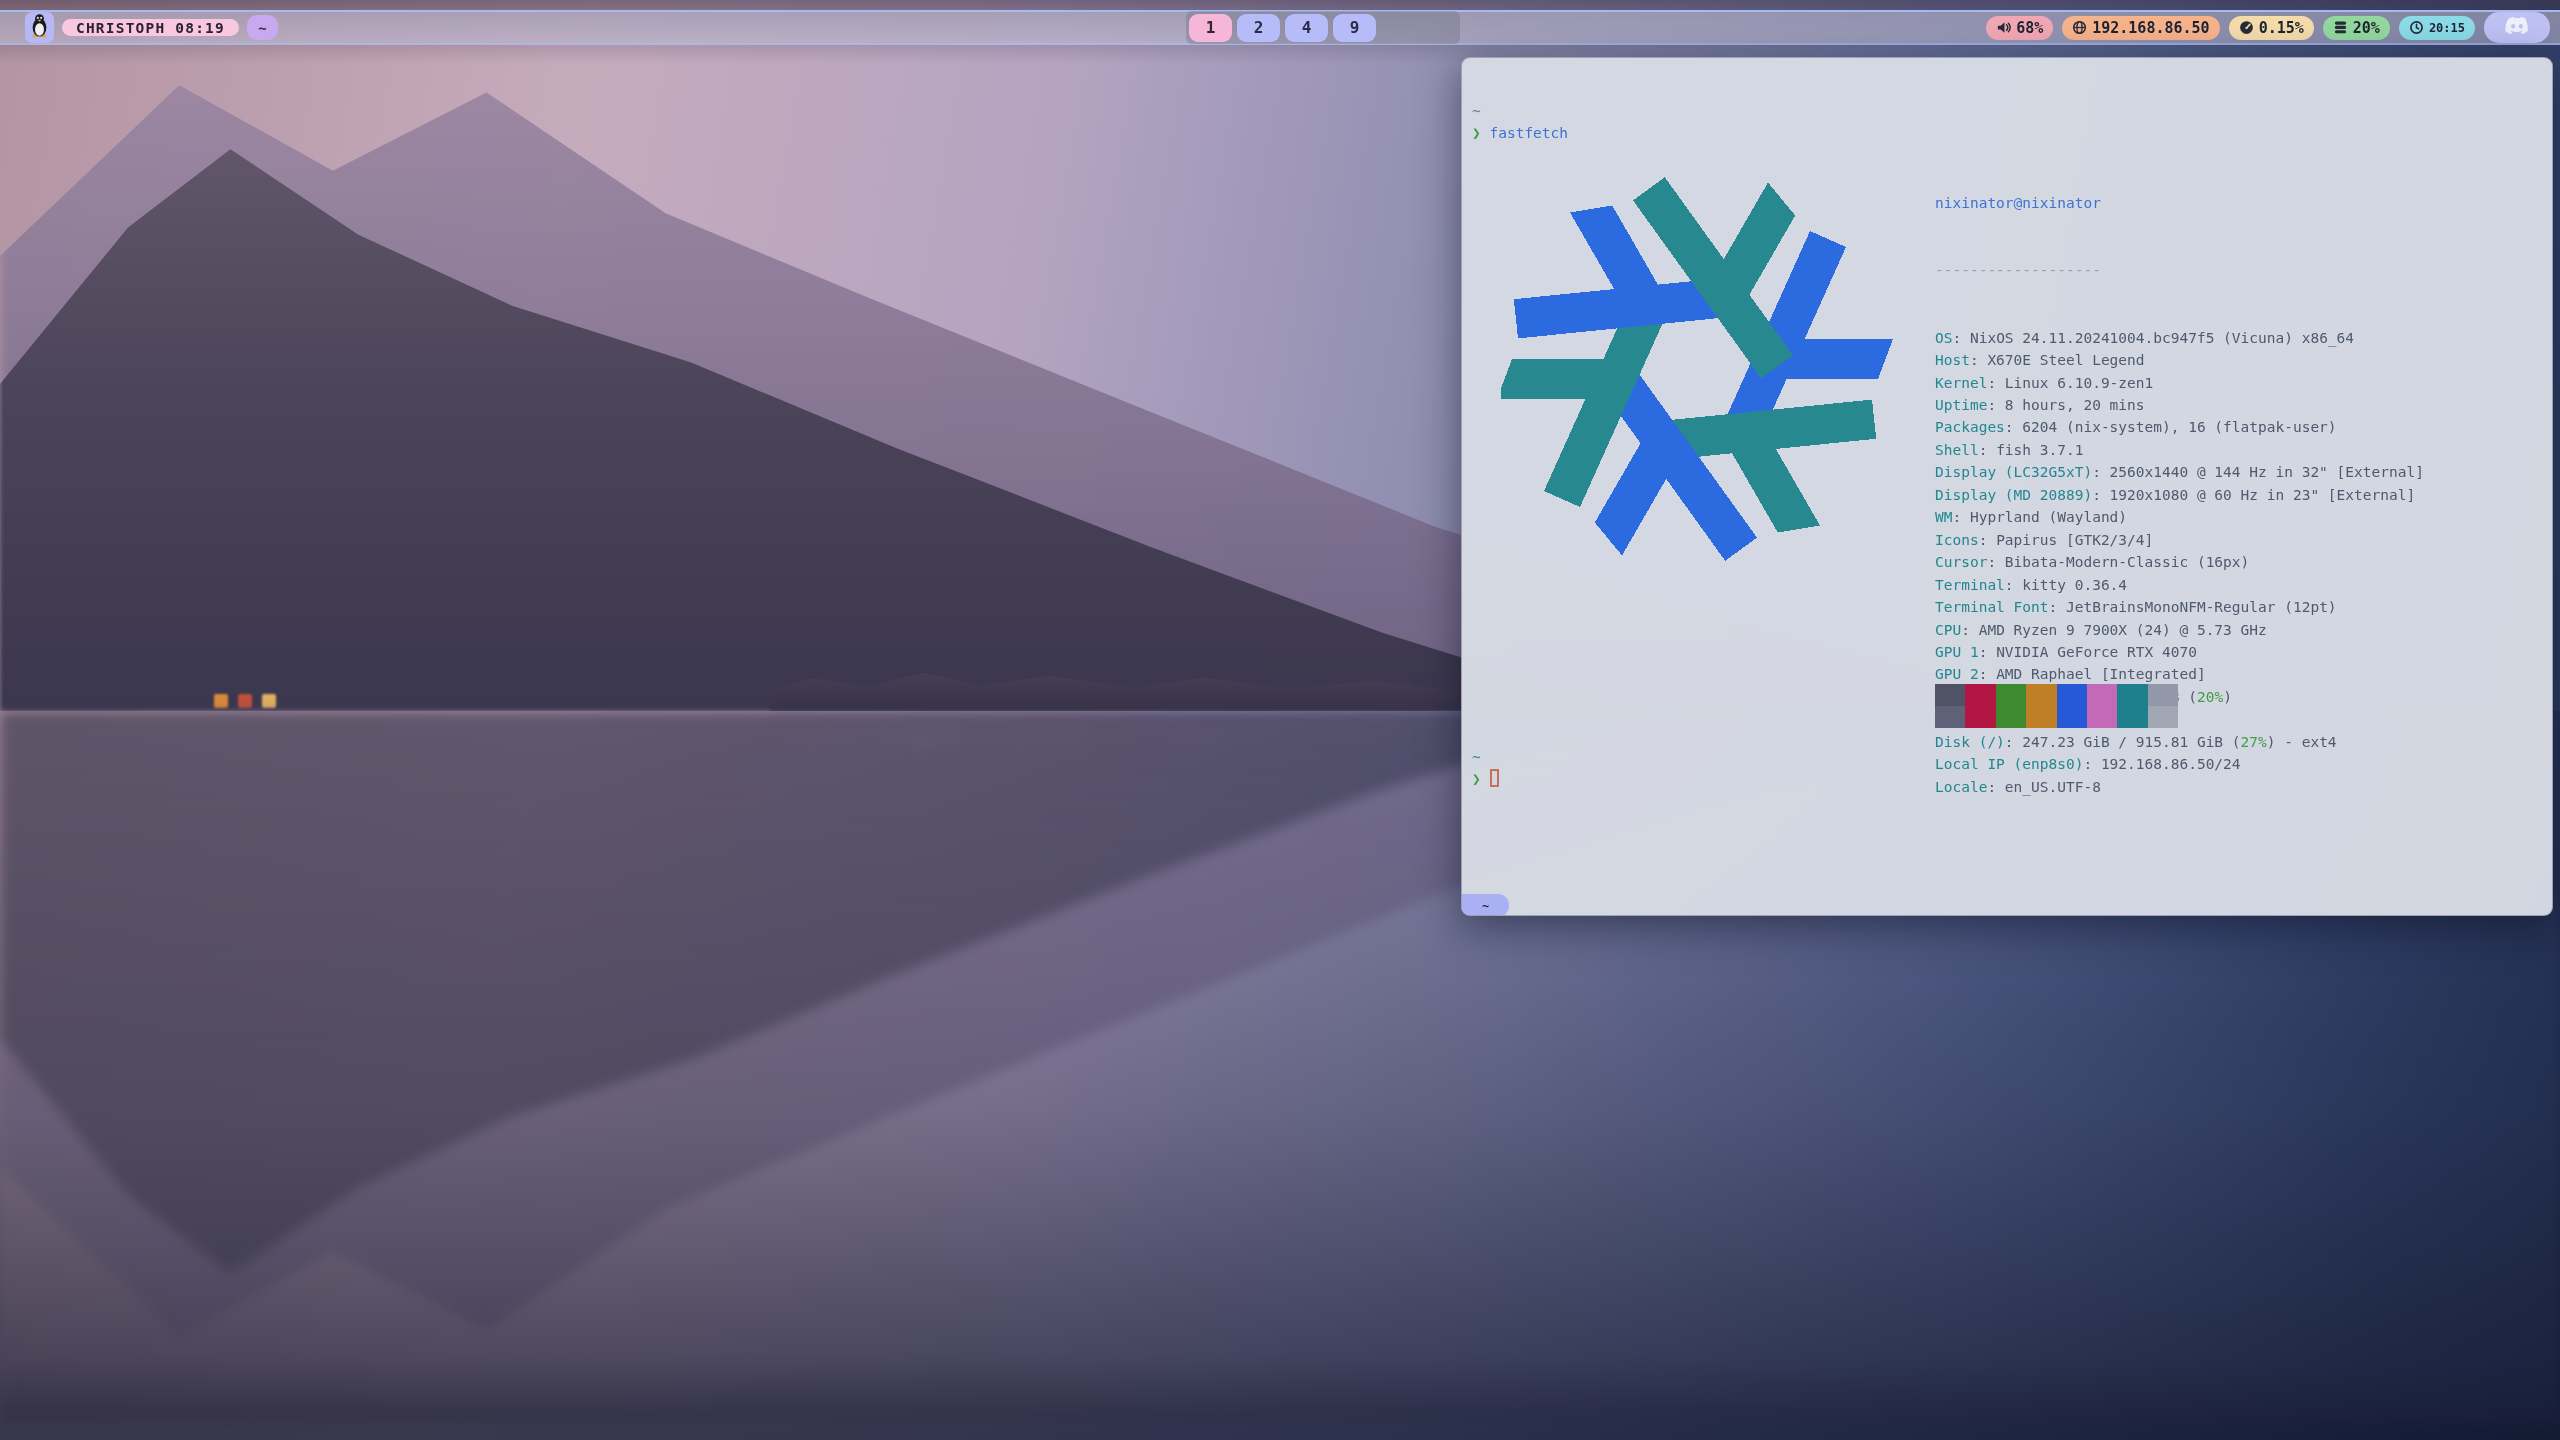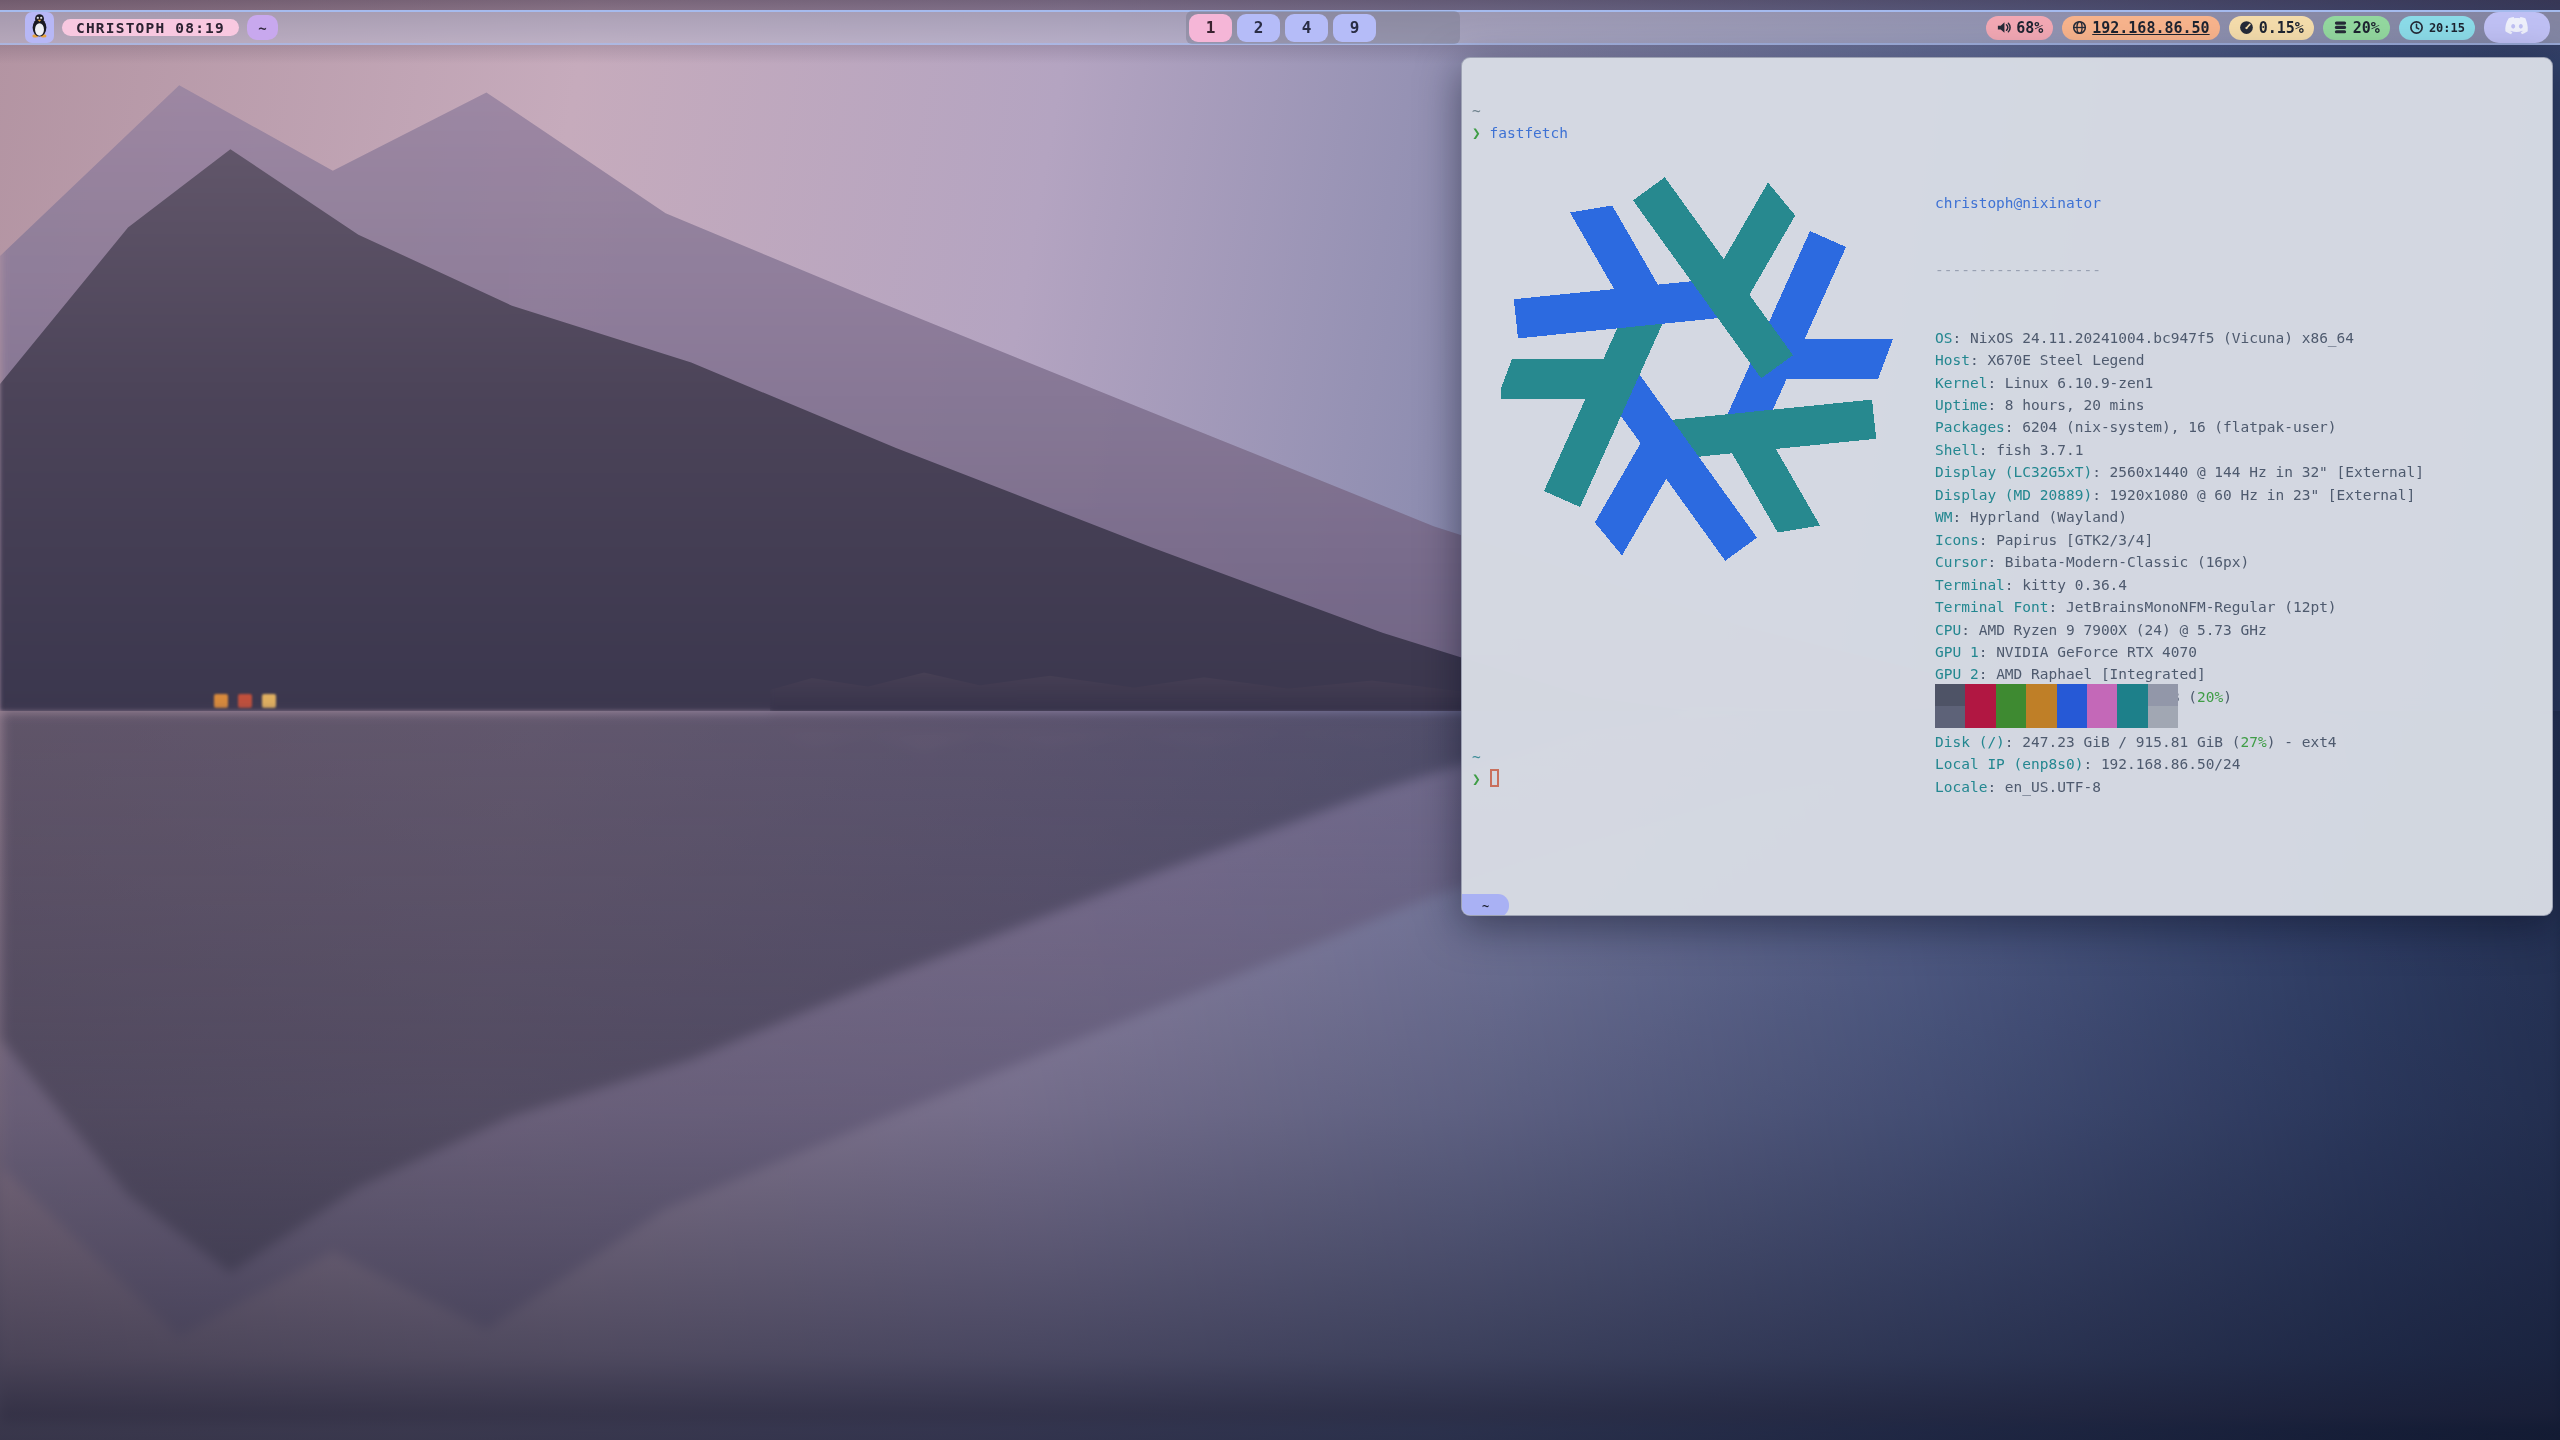--- a/index.html
+++ b/index.html
@@ -48,21 +48,21 @@
     font-size:14px; color:#342a40; }
   .ws-track { position:absolute; left:1186px; top:-1px; width:274px; height:33px; background:rgba(110,112,132,.38);
     border-radius:6px; display:flex; align-items:center; gap:5px; padding:0 3px; }
   .ws-btn { width:43px; height:28px; border-radius:9px; background:#b5bcf8; color:#2a2d45;
     display:flex; align-items:center; justify-content:center; font-size:16px; }
   .ws-btn.active { background:#f5b6d7; color:#3a2230; }
   .bar-right { position:absolute; right:10px; top:0; height:31px; display:flex; align-items:center; gap:9px; }
   .module { height:24px; border-radius:12px; padding:0 10px; display:flex; align-items:center; gap:5px;
     font-size:15px; color:#1d2330; }
   .module svg { display:block; }
-  .m-vol { background:#f2a8b4; } .m-net { background:#f7b38c;text-decoration:underline; } .m-cpu { background:#f4dcab; }
+  .m-vol { background:#f2a8b4; } .m-net { background:#f7b38c; } .m-cpu { background:#f4dcab; }
   .m-mem { background:#93d89f; } .m-clk { background:#8bdbe8; font-size:12px; }
   .tray { height:31px; width:66px; background:#bfc0f4; border-radius:15px; display:flex; align-items:center; justify-content:center; }
 
   
   .terminal { position:absolute; left:1461px; top:57px; width:1092px; height:859px;
     background:rgba(213,217,227,.985); border-radius:9px; overflow:hidden;
     border:1px solid rgba(92,98,124,.45);
     box-shadow:0 10px 42px rgba(8,12,32,.5); }
   .tline { position:absolute; left:10px; white-space:pre; font-size:14.5px; line-height:22.45px; }
   .c-dim-tilde { color:#6f838d; }
@@ -216,21 +216,21 @@
           <polygon points="169.0,151.0 79.0,351.0 43.0,335.0 133.0,135.0" fill="#27898f"></polygon>
           <polygon points="101.0,243.0 -4.0,243.0 11.0,203.0 119.0,203.0" fill="#27898f"></polygon>
           <polygon points="235.2,160.3 17.0,182.4 12.8,143.2 231.0,121.2" fill="#2c6ae0"></polygon>
           <polygon points="121.5,147.5 69.0,56.5 111.2,49.5 165.2,143.0" fill="#2c6ae0"></polygon>
           <polygon points="260.2,222.3 132.0,44.4 163.8,21.2 292.0,199.2" fill="#27898f"></polygon>
           <polygon points="214.5,117.5 267.0,26.5 294.2,59.5 240.2,153.0" fill="#27898f"></polygon>
         </svg>
     </div>
 
     <div class="ff-info" id="ff-info">
-      <div class="ff-title">christoph@nixinator</div>
+      <div class="ff-title">nixinator@nixinator</div>
       <div class="ff-sep">-------------------</div>
       <div id="ff-entries"><div><span class="ff-label">OS</span>: <span>NixOS 24.11.20241004.bc947f5 (Vicuna) x86_64</span></div><div><span class="ff-label">Host</span>: <span>X670E Steel Legend</span></div><div><span class="ff-label">Kernel</span>: <span>Linux 6.10.9-zen1</span></div><div><span class="ff-label">Uptime</span>: <span>8 hours, 20 mins</span></div><div><span class="ff-label">Packages</span>: <span>6204 (nix-system), 16 (flatpak-user)</span></div><div><span class="ff-label">Shell</span>: <span>fish 3.7.1</span></div><div><span class="ff-label">Display (LC32G5xT)</span>: <span>2560x1440 @ 144 Hz in 32" [External]</span></div><div><span class="ff-label">Display (MD 20889)</span>: <span>1920x1080 @ 60 Hz in 23" [External]</span></div><div><span class="ff-label">WM</span>: <span>Hyprland (Wayland)</span></div><div><span class="ff-label">Icons</span>: <span>Papirus [GTK2/3/4]</span></div><div><span class="ff-label">Cursor</span>: <span>Bibata-Modern-Classic (16px)</span></div><div><span class="ff-label">Terminal</span>: <span>kitty 0.36.4</span></div><div><span class="ff-label">Terminal Font</span>: <span>JetBrainsMonoNFM-Regular (12pt)</span></div><div><span class="ff-label">CPU</span>: <span>AMD Ryzen 9 7900X (24) @ 5.73 GHz</span></div><div><span class="ff-label">GPU 1</span>: <span>NVIDIA GeForce RTX 4070</span></div><div><span class="ff-label">GPU 2</span>: <span>AMD Raphael [Integrated]</span></div><div><span class="ff-label">Memory</span>: <span>6.21 GiB / 30.47 GiB (</span><span class="ff-green">20%</span><span>)</span></div><div><span class="ff-label">Swap</span>: <span>Disabled</span></div><div><span class="ff-label">Disk (/)</span>: <span>247.23 GiB / 915.81 GiB (</span><span class="ff-green">27%</span><span>) - ext4</span></div><div><span class="ff-label">Local IP (enp8s0)</span>: <span>192.168.86.50/24</span></div><div><span class="ff-label">Locale</span>: <span>en_US.UTF-8</span></div></div>
     </div>
 
     <div class="palette">
       <div class="palette-row" id="palette-row1">
           <div class="sw" style="background: rgb(78, 83, 102);"></div>
           <div class="sw" style="background: rgb(177, 23, 66);"></div>
           <div class="sw" style="background: rgb(62, 138, 49);"></div>
           <div class="sw" style="background: rgb(191, 127, 39);"></div>

